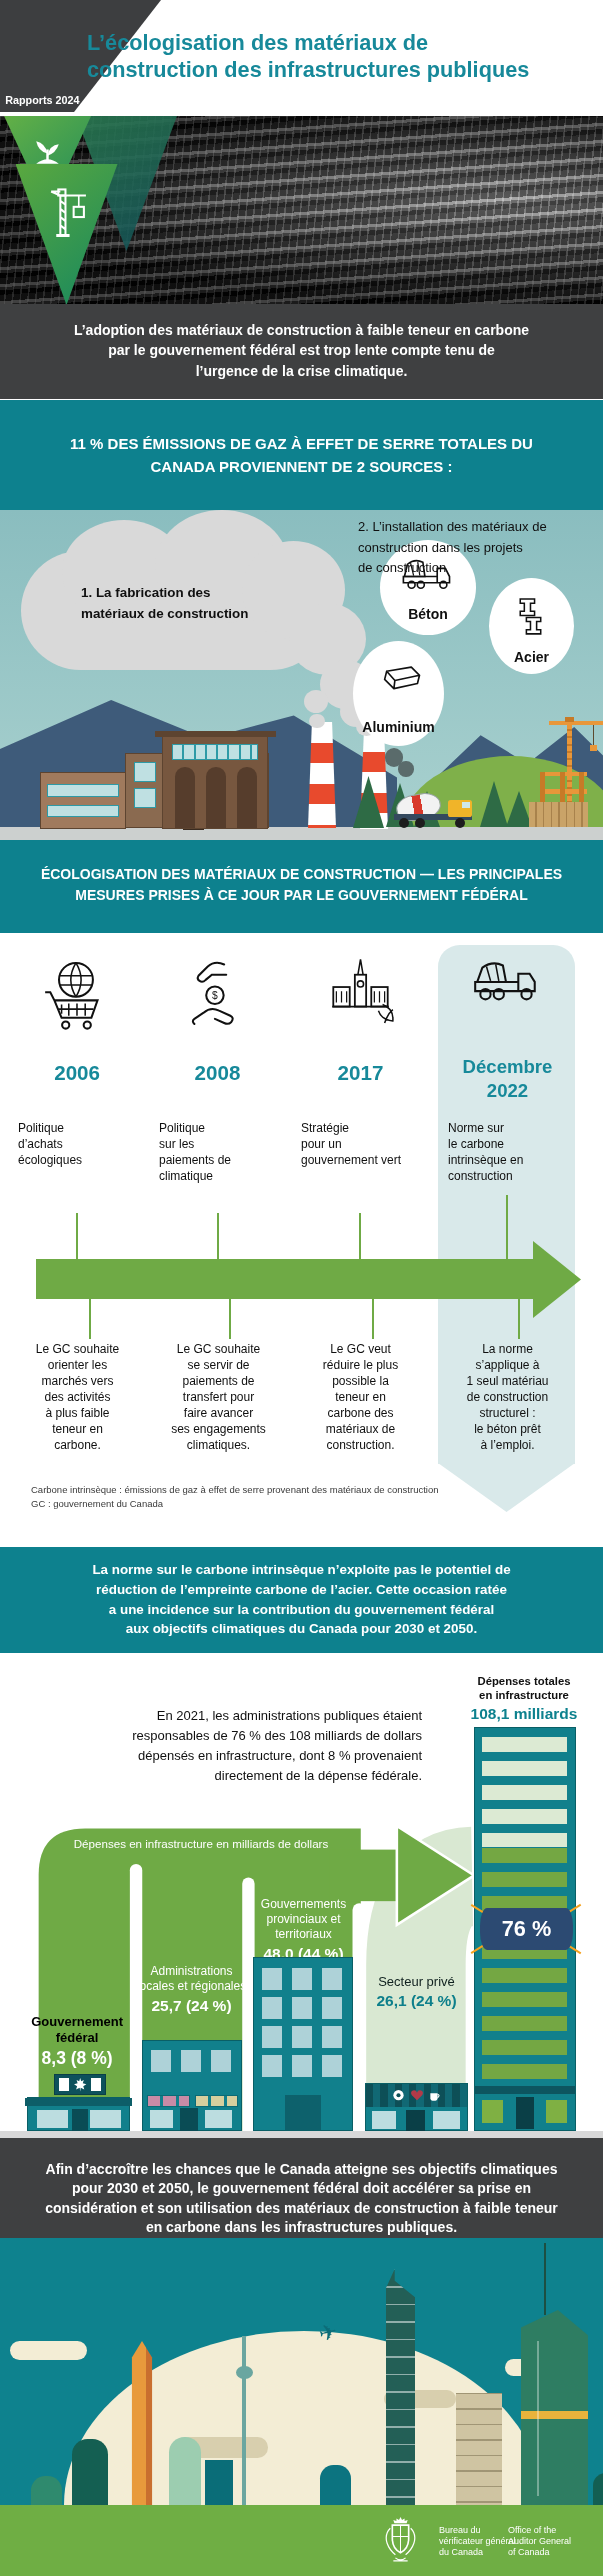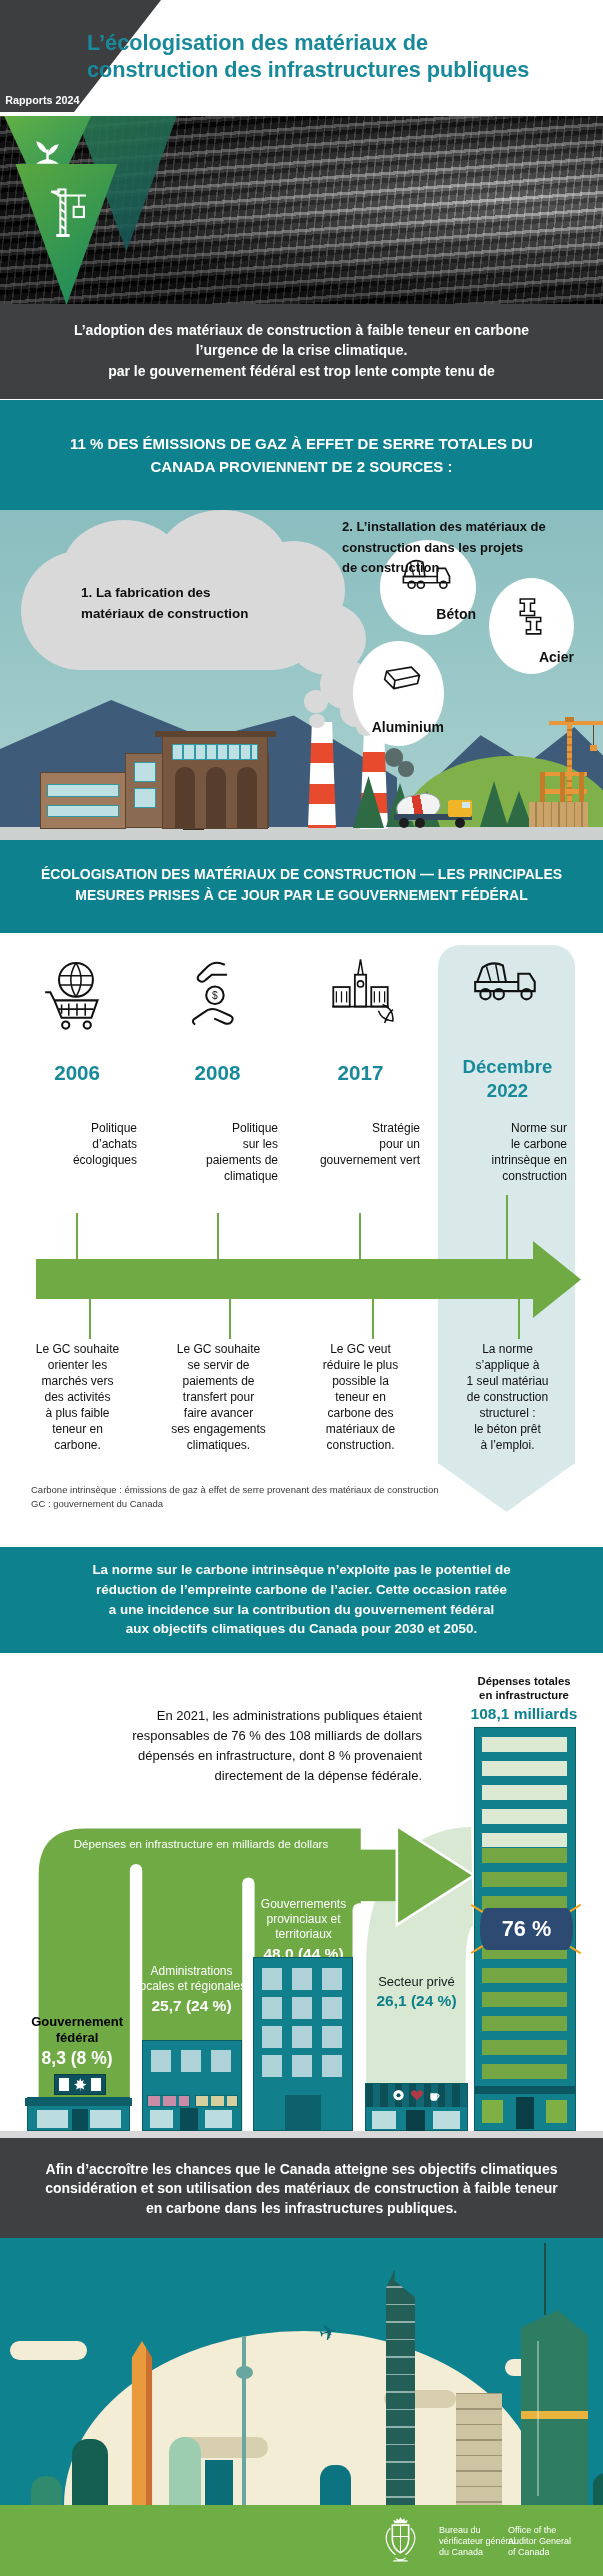--- a/index.html
+++ b/index.html
@@ -36,39 +36,39 @@
   #sources-band{top:400px;height:111px;font-size:15px;line-height:23px;padding-top:32px;box-sizing:border-box}
   #measures-band{top:840px;height:93px;font-size:14px;line-height:21px;padding-top:24px;box-sizing:border-box}
   #gap-band{top:1547px;height:106px;font-size:13.4px;line-height:19.6px;padding-top:13.4px;box-sizing:border-box}
   #action-band{top:2138px;height:100px;font-size:14px;line-height:19.6px;padding-top:21.7px;box-sizing:border-box}
 
   
   .illo{left:0;top:510px;width:603px;height:330px;overflow:hidden;
         background:linear-gradient(#8abdbf,#a9d1cf)}
   .illo .cloudball{position:absolute;background:#d9d9d9;border-radius:50%}
   .src-txt{position:absolute;color:#101010;font-weight:bold}
-  .ellipse{position:absolute;background:#fff;border-radius:50%;text-align:right}
+  .ellipse{position:absolute;background:#fff;border-radius:50%;text-align:center}
   .ellipse .mat{position:absolute;left:0;right:0;font-size:14px;font-weight:bold;color:#101010}
   .mtn{position:absolute;background:#3e5b7a}
   .hill{position:absolute;background:#7fb04a;border-radius:100% 100% 0 0/200% 200% 0 0}
   .groundstrip{position:absolute;left:0;top:317px;width:603px;height:13px;background:#ccd0cf}
   .fwall{position:absolute;border:1px solid #5d4430;box-sizing:border-box}
   .fwin{position:absolute;background:#bfe0e2;border:1.5px solid #2d9aa6;box-sizing:border-box}
   .chimney{position:absolute;width:28px;clip-path:polygon(14% 0,86% 0,100% 100%,0 100%);
            background:repeating-linear-gradient(#fff 0 20.6px,#e84a2d 20.6px 41px)}
   .tree{position:absolute;background:#2e6b45;clip-path:polygon(50% 0,100% 100%,0 100%)}
 
   
   .hl-col{left:438px;top:945px;width:137px;height:519px;background:#d9e9ea;border-radius:21.7px 21.7px 0 0}
   .hl-chevron{left:438px;top:1463px;width:137px;height:49px;background:#d9e9ea;
               clip-path:polygon(0 0,100% 0,50% 100%)}
   .tl-icon{top:955px;width:77px;height:80px}
   .tl-year{top:1061px;width:113px;font-size:20.6px;font-weight:bold;color:#17899a;text-align:center}
   .tl-year2{top:1055px;width:119px;font-size:18.6px;line-height:24px;font-weight:bold;color:#17899a;text-align:center}
-  .tl-desc{top:1120px;width:119px;font-size:12px;line-height:16px;color:#101010;text-align:right}
+  .tl-desc{top:1120px;width:119px;font-size:12px;line-height:16px;color:#101010;text-align:left}
   .tl-detail{top:1341px;width:121px;font-size:12px;line-height:16px;color:#101010;text-align:center}
   .conn{position:absolute;width:1.5px;background:#6faa45}
   .tl-arrow-shaft{left:36px;top:1259px;width:498px;height:40px;background:#6faa45}
   .tl-arrow-head{left:533px;top:1241px;width:48px;height:77px;background:#6faa45;
                  clip-path:polygon(0 0,100% 50%,0 100%)}
   .footnotes{left:31px;top:1483px;width:541px;font-size:9.5px;line-height:14px;color:#3a3a3a}
 
   
   .total-label{left:454px;top:1674px;width:140px;font-size:11.3px;line-height:14.4px;font-weight:bold;color:#101010;text-align:center}
   .total-value{left:454px;top:1704px;width:140px;font-size:15.5px;line-height:19px;font-weight:bold;color:#0d818e;text-align:center}
@@ -124,22 +124,22 @@
       <path d="M15 9 H40 M15 5 H6 M6 5 L15 9 M15 9 V48 M20 9 V48 M15 14 L20 18 M15 22 L20 26 M15 30 L20 34 M15 38 L20 42" stroke="#fff" stroke-width="2" fill="none"></path>
       <rect x="13" y="3" width="7" height="6" fill="none" stroke="#fff" stroke-width="2"></rect>
       <path d="M33 9 V20" stroke="#fff" stroke-width="1.6"></path>
       <rect x="28" y="20" width="10" height="10" fill="none" stroke="#fff" stroke-width="2"></rect>
       <path d="M11 48 H24" stroke="#fff" stroke-width="3"></path>
     </svg>
   </div>
 
   <div class="abs band-dark ctr" id="intro-band">
       <div class="ln">L’adoption des matériaux de construction à faible teneur en carbone</div>
+      <div class="ln">par le gouvernement fédéral est trop lente compte tenu de</div>
       <div class="ln">l’urgence de la crise climatique.</div>
-      <div class="ln">par le gouvernement fédéral est trop lente compte tenu de</div>
     </div>
 
   <div class="abs band-teal ctr" id="sources-band">
       <div class="ln">11 % DES ÉMISSIONS DE GAZ À EFFET DE SERRE TOTALES DU</div>
       <div class="ln">CANADA PROVIENNENT DE 2 SOURCES :</div>
     </div>
 
   <div class="abs illo">
 
     <div class="mtn" style="left:0;top:190px;width:397px;height:129px;clip-path:polygon(0 38%,28% 0,52% 30%,74% 12%,100% 60%,100% 100%,0 100%)"></div>
@@ -238,21 +238,21 @@
       <div class="mat" style="top:71px">Acier</div>
     </div>
     <div class="ellipse" style="left:353px;top:131px;width:91px;height:105px">
       <svg style="position:absolute;left:18.6px;top:21.7px" width="54" height="40" viewBox="0 0 52 39">
         <path d="M14 8 L38 4 L46 12 L22 17 Z M22 17 L46 12 L44 20 L21 25 Z M14 8 L22 17 L21 25 L12 16 Z" fill="none" stroke="#111" stroke-width="1.6" stroke-linejoin="round"></path>
       </svg>
       <div class="mat" style="top:78px">Aluminium</div>
     </div>
   </div>
 
-  <div class="abs src-txt" style="left:342px;top:517px;font-size:13px;line-height:20.6px;font-weight:bold">
+  <div class="abs src-txt" style="left:358px;top:517px;font-size:13px;line-height:20.6px;font-weight:normal">
       <div class="ln">2. L’installation des matériaux de</div>
       <div class="ln">construction dans les projets</div>
       <div class="ln">de construction</div>
     </div>
 
   <div class="abs band-teal ctr" id="measures-band">
       <div class="ln">ÉCOLOGISATION DES MATÉRIAUX DE CONSTRUCTION — LES PRINCIPALES</div>
       <div class="ln">MESURES PRISES À CE JOUR PAR LE GOUVERNEMENT FÉDÉRAL</div>
     </div>
 
@@ -501,20 +501,21 @@
   <div class="abs rope" style="left:470px;top:1908px;transform:rotate(32deg)"></div>
   <div class="abs rope" style="left:566px;top:1908px;transform:rotate(-32deg)"></div>
   <div class="abs rope" style="left:470px;top:1948px;transform:rotate(-32deg)"></div>
   <div class="abs rope" style="left:566px;top:1948px;transform:rotate(32deg)"></div>
   <div class="abs banner">76 %</div>
 
   <div class="abs street"></div>
 
   <div class="abs band-dark ctr" id="action-band">
       <div class="ln">Afin d’accroître les chances que le Canada atteigne ses objectifs climatiques</div>
+      <div class="ln">pour 2030 et 2050, le gouvernement fédéral doit accélérer sa prise en</div>
       <div class="ln">considération et son utilisation des matériaux de construction à faible teneur</div>
       <div class="ln">en carbone dans les infrastructures publiques.</div>
     </div>
 
   <div class="abs city">
     <div class="dome"></div>
     <div class="cloud" style="left:10.3px;top:103px;width:77px;height:18.6px"></div>
     <div class="cloud" style="left:505px;top:121px;width:70px;height:16.5px"></div>
     <div class="cloud" style="left:384px;top:152px;width:72px;height:17.5px;background:#d8cfae"></div>
     <div class="cloud" style="left:180px;top:199px;width:88px;height:20.6px;background:#d8cfae"></div>

